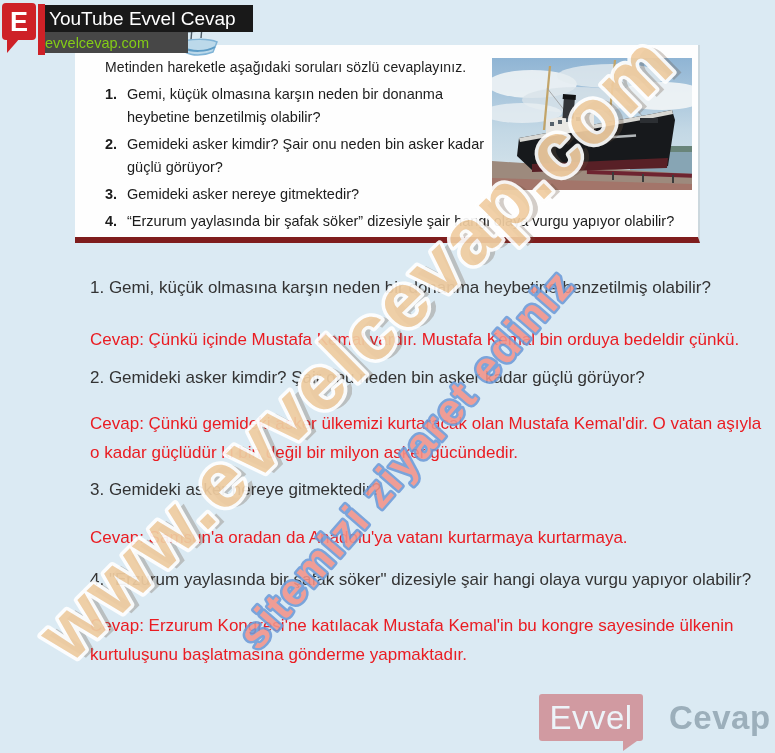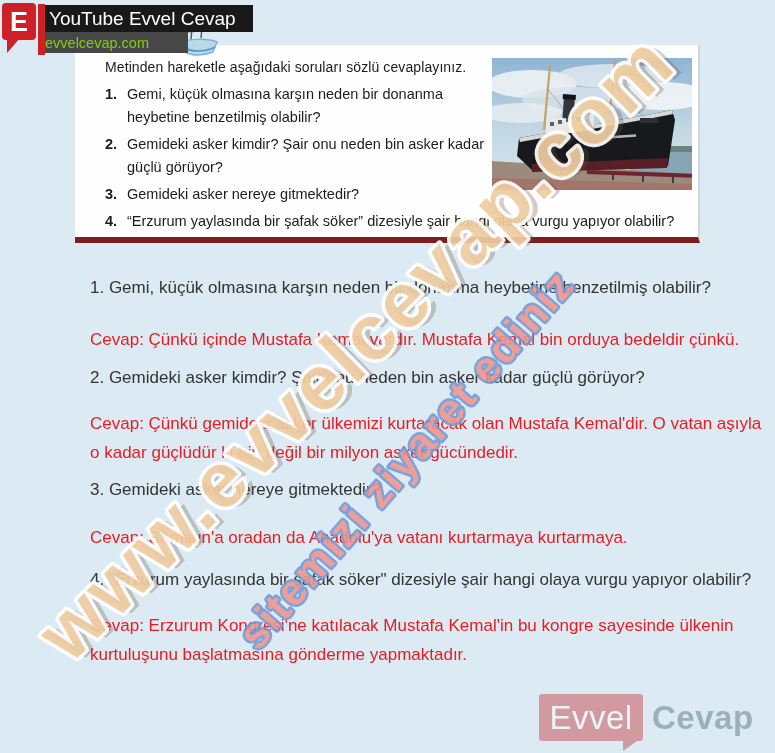--- a/index.html
+++ b/index.html
@@ -69,21 +69,21 @@
   }
   .flogo-box {
     position:relative; width:104px; height:47px; background:#c94d52;
     border-radius:3px; display:flex; align-items:center; justify-content:center;
   }
   .flogo-box .tail {
     position:absolute; right:6px; bottom:-10px; width:0; height:0;
     border-left:14px solid #c94d52; border-bottom:10px solid transparent;
   }
   .flogo-evvel { color:#ffffff; font-weight:normal; font-size:33px; letter-spacing:0.5px; }
-  .flogo-cevap { color:#5f7684; font-weight:bold; font-size:33px; margin-left:9px; letter-spacing:0.5px; }
+  .flogo-cevap { color:#5f7684; font-weight:bold; font-size:33px; margin-left:26px; letter-spacing:0.5px; }
 </style>
 </head>
 <body>
 
 <div class="page">
 
   <div class="panel">
     <div class="ws-intro">Metinden hareketle aşağıdaki soruları sözlü cevaplayınız.</div>
 
     <div class="ws-list">

